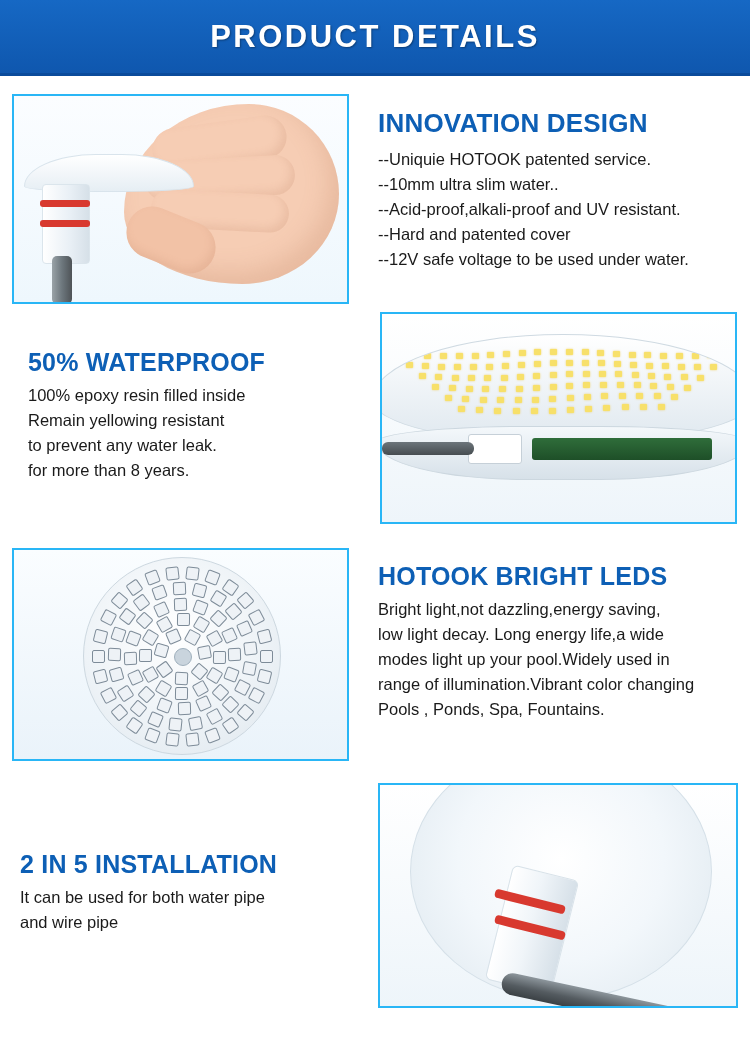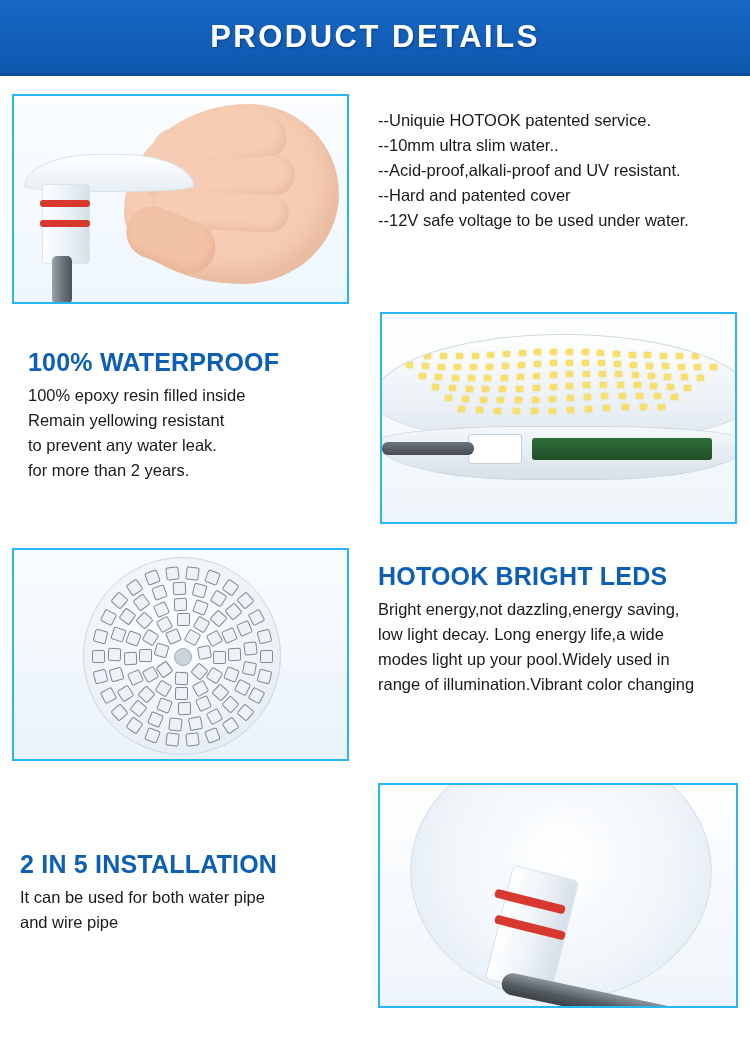--- a/index.html
+++ b/index.html
@@ -254,33 +254,34 @@
     <div class="finger thumb"></div>
     <div class="lamp-cover"></div>
     <div class="lamp-neck"></div>
     <div class="ring r1"></div>
     <div class="ring r2"></div>
     <div class="lamp-cable"></div>
   </div>
 </div>
 
 <div class="section" id="innovation-text">
+  <h2 class="block-title">INNOVATION DESIGN</h2>
   <div class="body-line">--Uniquie HOTOOK patented service.</div>
   <div class="body-line">--10mm ultra slim water..</div>
   <div class="body-line">--Acid-proof,alkali-proof and UV resistant.</div>
   <div class="body-line">--Hard and patented cover</div>
   <div class="body-line">--12V safe voltage to be used under water.</div>
 </div>
 
 <div class="section" id="waterproof-text">
-  <h2 class="block-title">100% WATERPROOF</h2>
+  <h2 class="block-title">50% WATERPROOF</h2>
   <div class="body-line">100% epoxy resin filled inside</div>
   <div class="body-line">Remain yellowing resistant</div>
   <div class="body-line">to prevent any water leak.</div>
-  <div class="body-line">for more than 2 years.</div>
+  <div class="body-line">for more than 8 years.</div>
 </div>
 
 <div class="photo-box" id="photo-board">
   <div class="img-board">
     <div class="board-disc">
       <div class="led-grid" id="led-grid">
           <span class="led-dot" style="left: 0px; top: 4px;"></span>
           <span class="led-dot" style="left: 15.7143px; top: 4.92667px;"></span>
           <span class="led-dot" style="left: 31.4286px; top: 5.68091px;"></span>
           <span class="led-dot" style="left: 47.1429px; top: 6.12237px;"></span>
@@ -476,24 +477,25 @@
         <span class="pcb-led" style="left: 71.3041px; top: 86.6064px; transform: rotate(195.539deg);"></span>
         <span class="pcb-led" style="left: 83.8923px; top: 72.2538px; transform: rotate(246.967deg);"></span>
         <span class="pcb-led" style="left: 102.962px; top: 73.147px; transform: rotate(298.396deg);"></span>
         <span class="pcb-led" style="left: 114.154px; top: 88.6134px; transform: rotate(349.824deg);"></span>
       </div>
   </div>
 </div>
 
 <div class="section" id="leds-text">
   <h2 class="block-title">HOTOOK BRIGHT LEDS</h2>
-  <div class="body-line">Bright energy,not dazzling,energy saving,</div>
+  <div class="body-line">Bright light,not dazzling,energy saving,</div>
   <div class="body-line">low light decay. Long energy life,a wide</div>
   <div class="body-line">modes light up your pool.Widely used in</div>
   <div class="body-line">range of illumination.Vibrant color changing</div>
+  <div class="body-line">Pools , Ponds, Spa, Fountains.</div>
 </div>
 
 <div class="section" id="install-text">
   <h2 class="block-title">2 IN 5 INSTALLATION</h2>
   <div class="body-line">It can be used for both water pipe</div>
   <div class="body-line">and wire pipe</div>
 </div>
 
 <div class="photo-box" id="photo-pipe">
   <div class="img-pipe">

